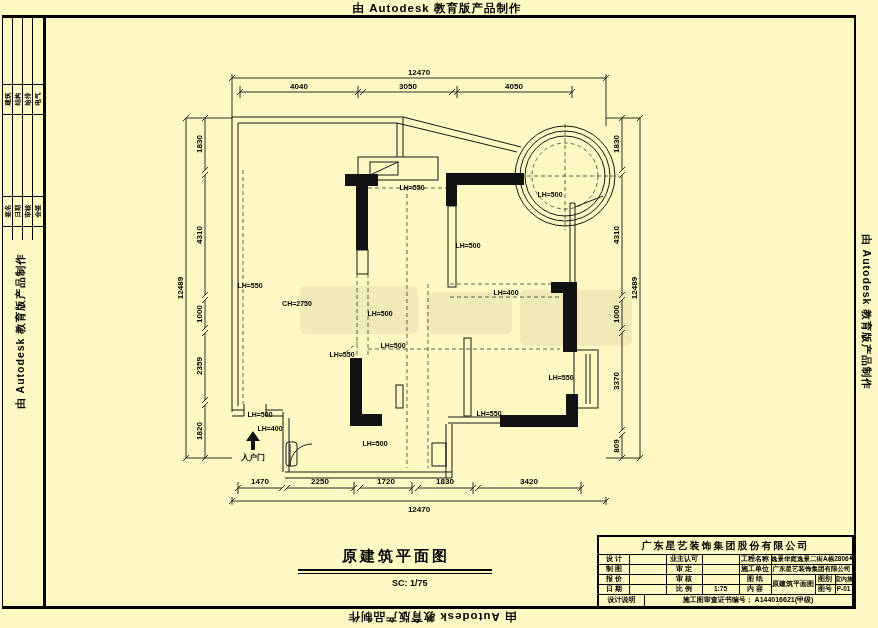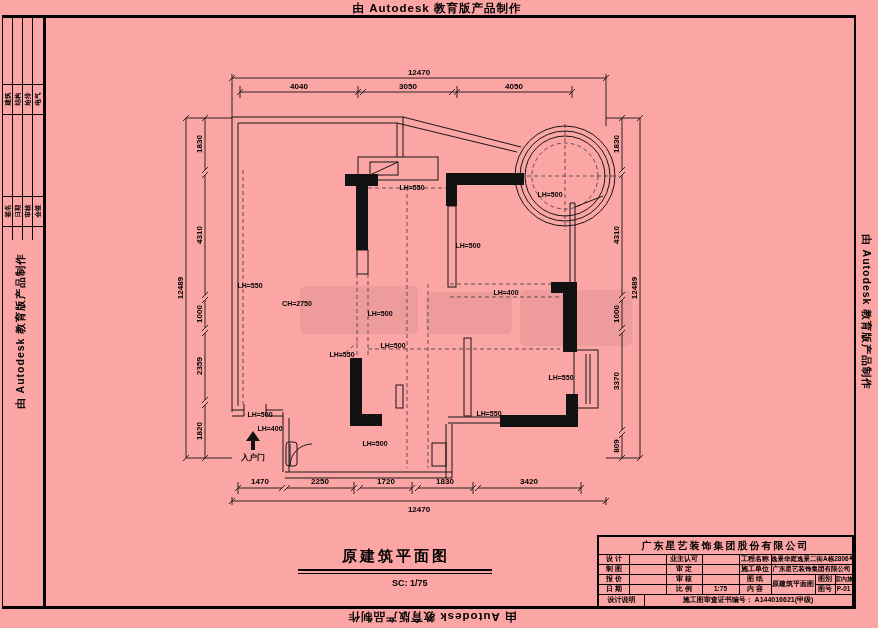--- a/index.html
+++ b/index.html
@@ -1,16 +1,16 @@
 <!DOCTYPE html>
 <html><head>
 <meta charset="utf-8">
 <style>
   html,body{margin:0;padding:0;background:#e8e8e8;}
-  .sheet{position:relative;width:878px;height:628px;background:#fca5a5;overflow:hidden;
+  .sheet{position:relative;width:878px;height:628px;background:#fef9c3;overflow:hidden;
          font-family:"Liberation Sans","DejaVu Sans",sans-serif;color:#000;}
   .abs{position:absolute;}
   .wm{font-weight:bold;font-size:11.5px;letter-spacing:1px;color:#000;white-space:nowrap;text-align:center;}
   .hline{background:#000;height:1px;}
   .vline{background:#000;width:1px;}
   .thick{background:#000;}
   
   .strip{left:2px;top:15px;width:40px;height:593px;border-left:1px solid #000;border-right:1px solid #000;}
   .strip .col{position:absolute;top:0;width:1px;height:225px;background:#000;}
   .strip .row{position:absolute;left:0;width:40px;height:1px;background:#000;}

